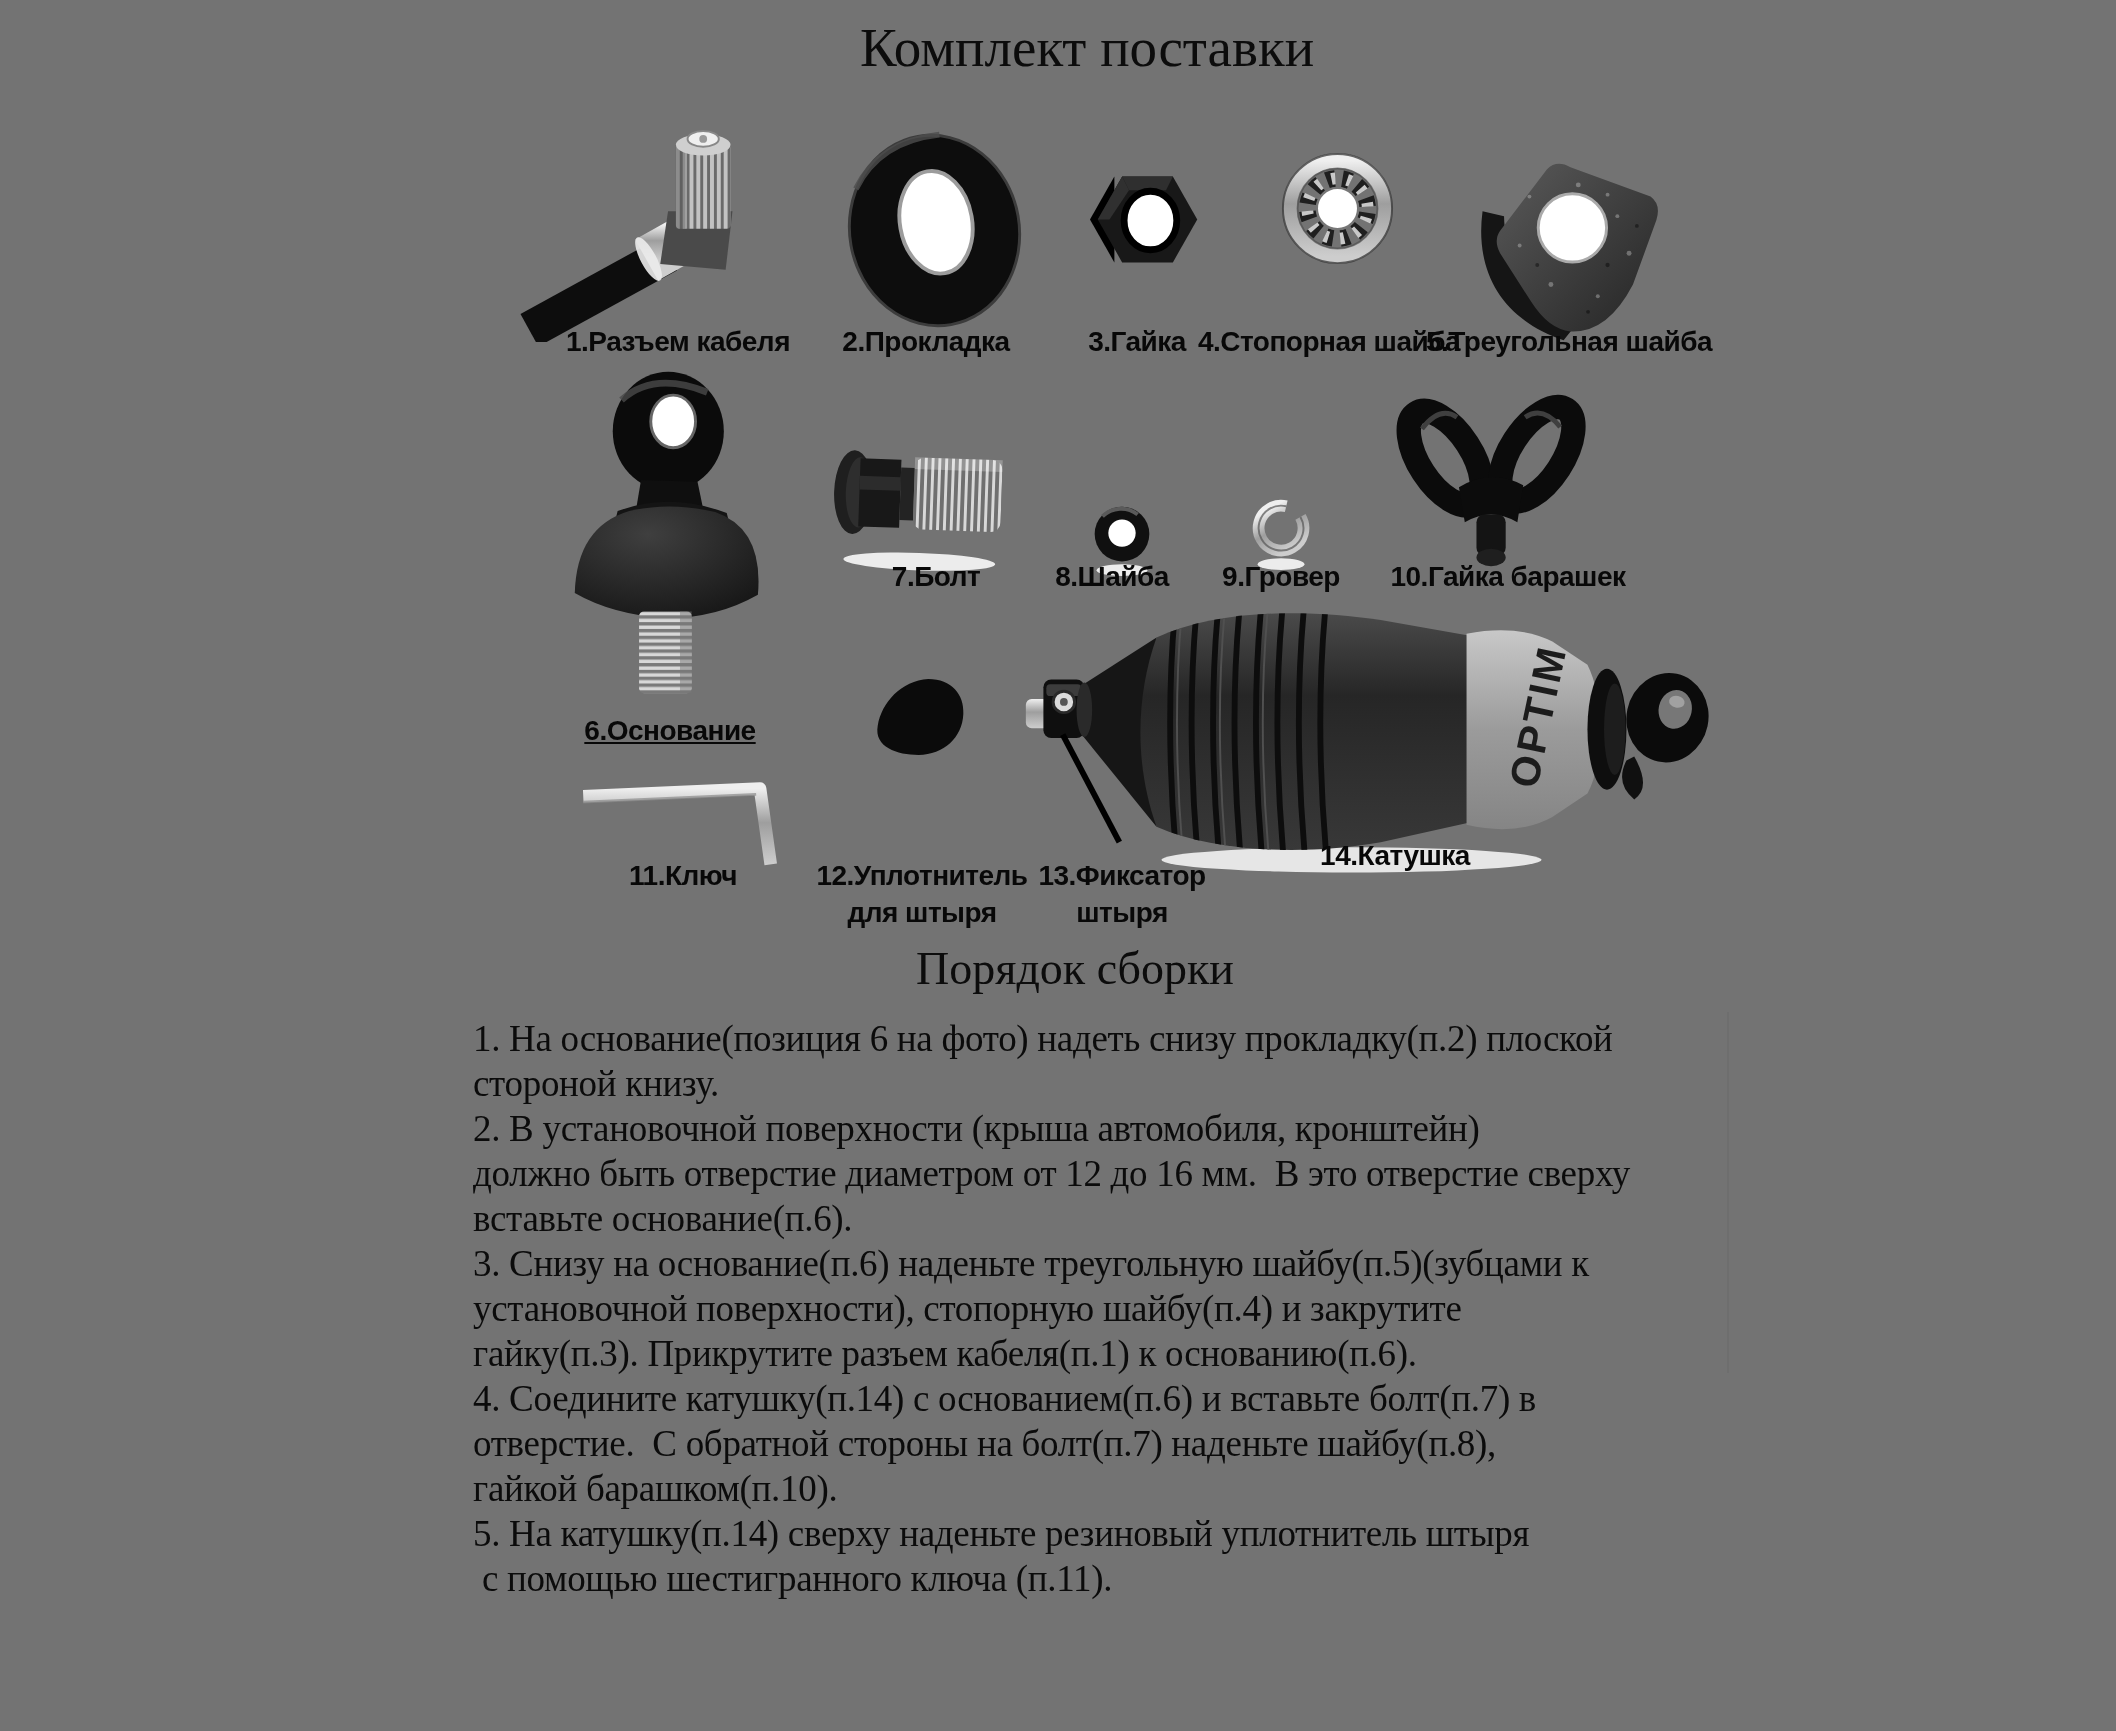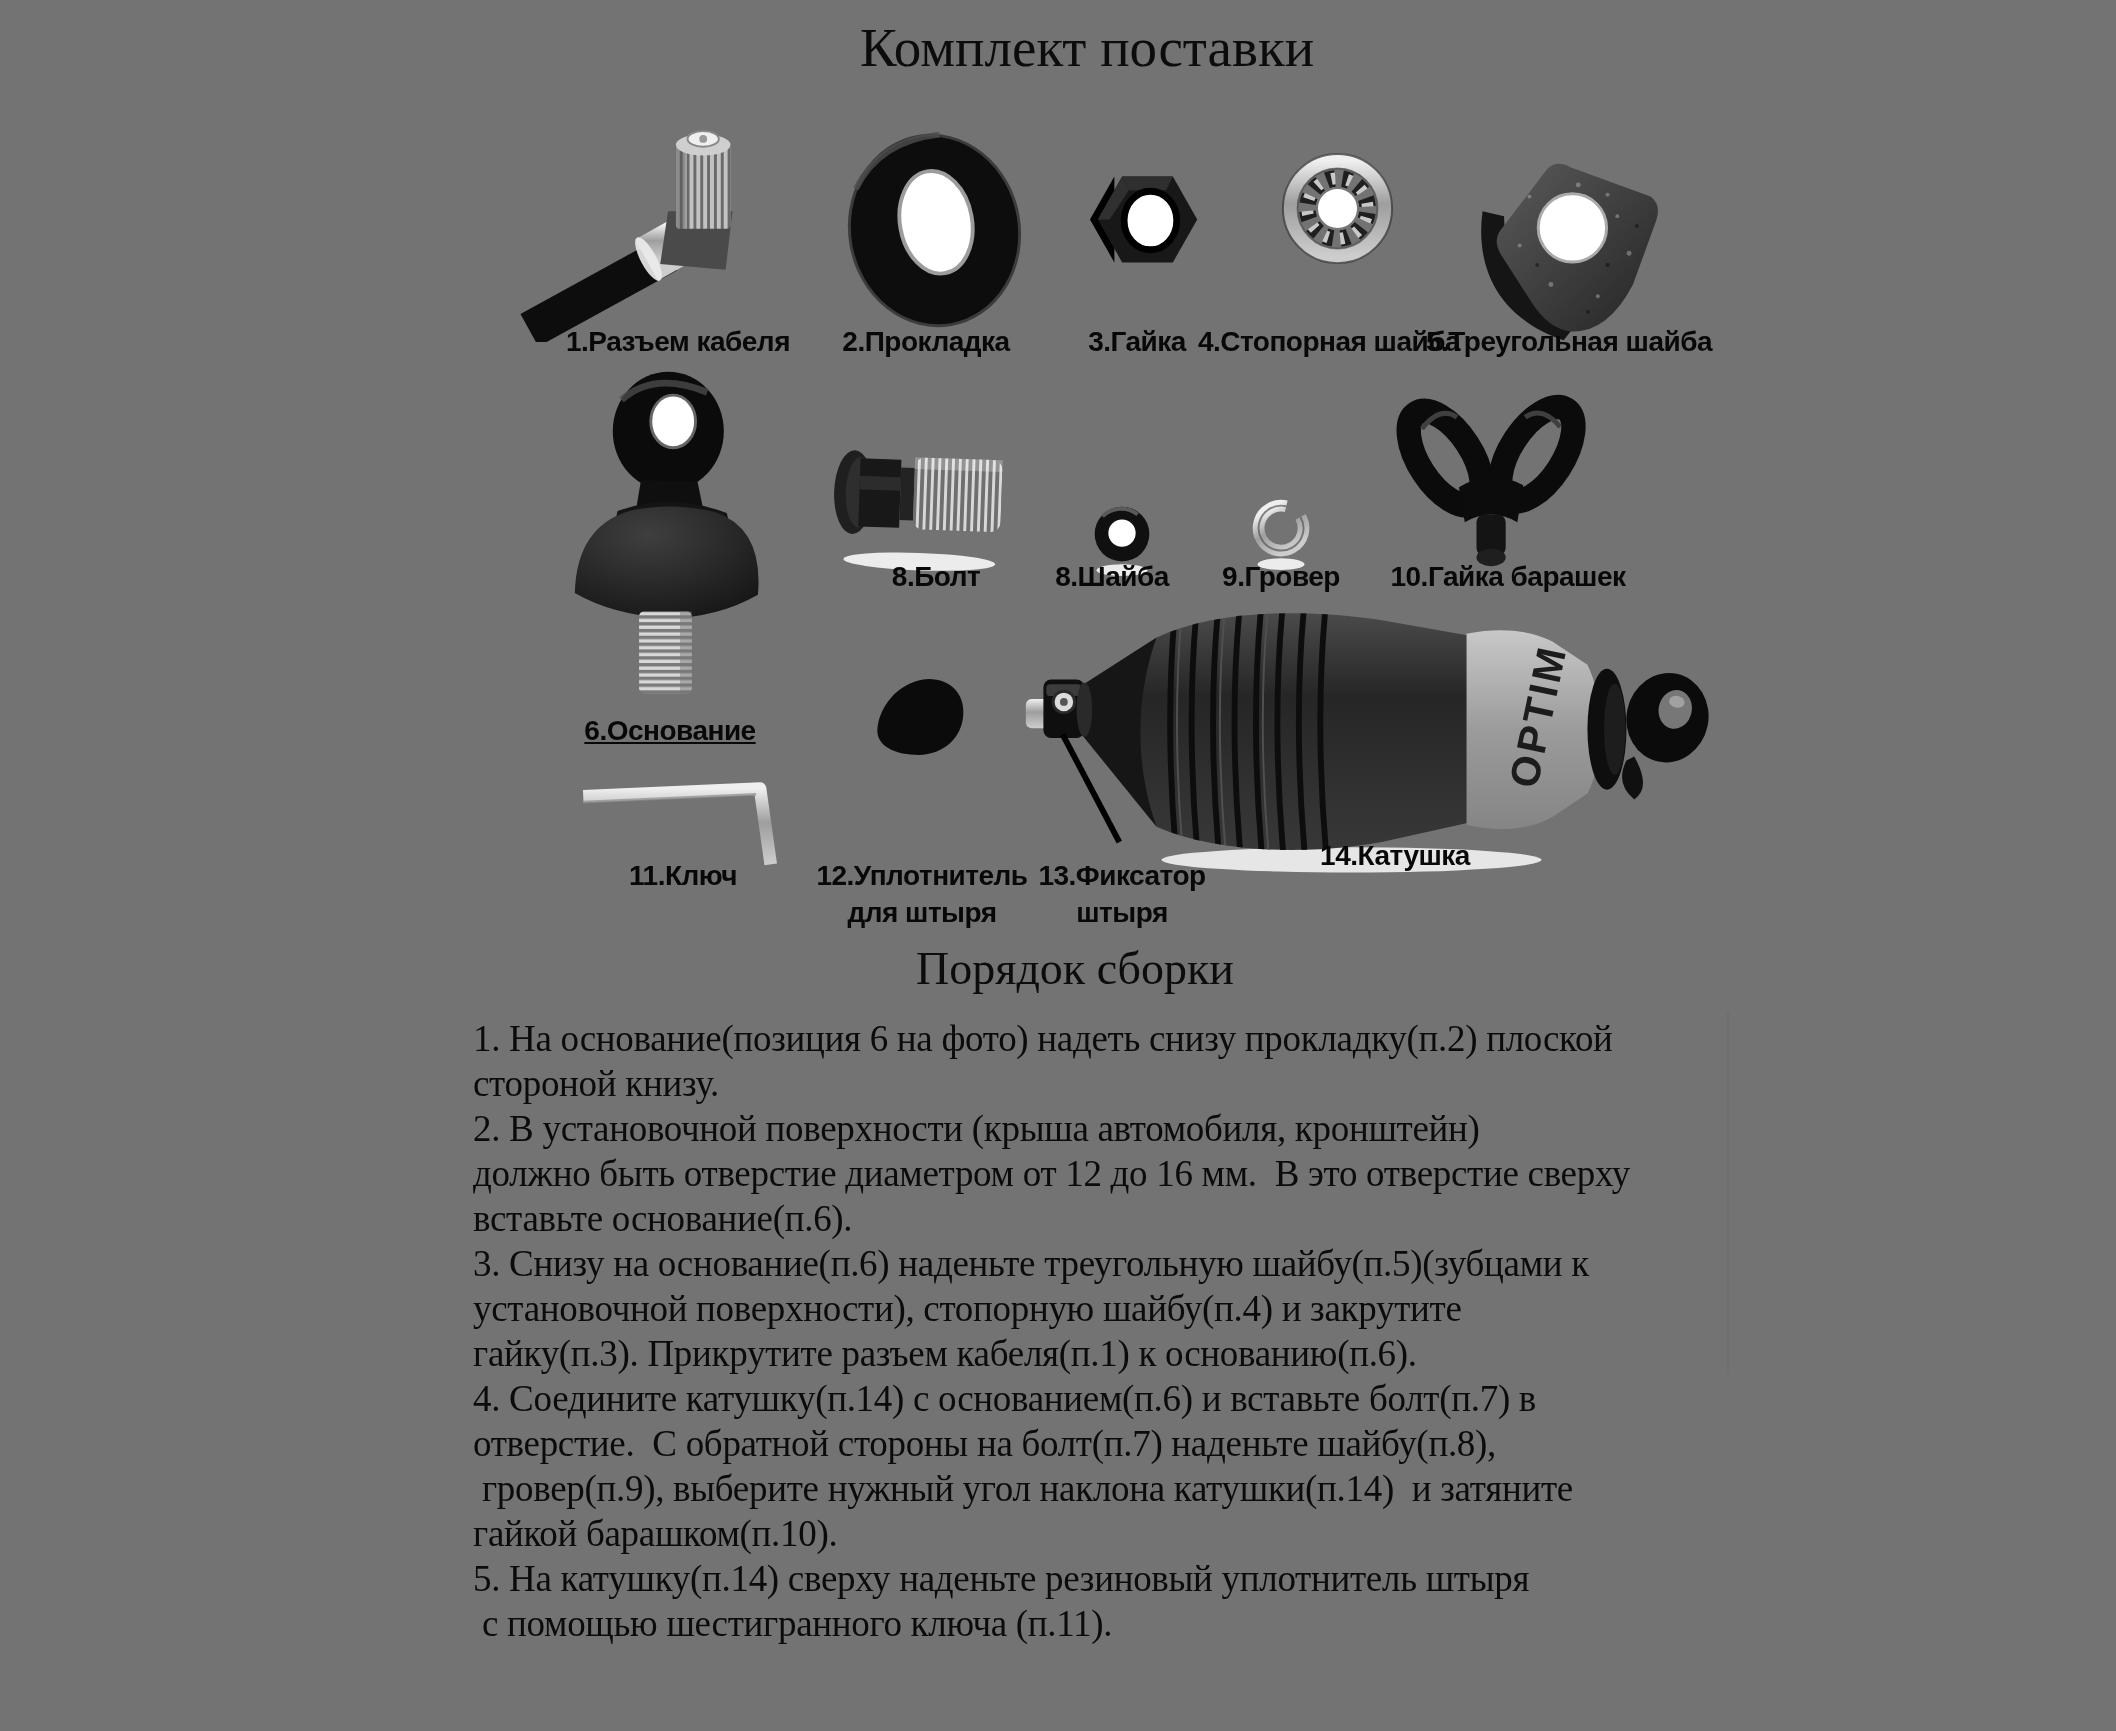--- a/index.html
+++ b/index.html
@@ -267,21 +267,21 @@
       <line x1="12" y1="20" x2="70" y2="130" stroke="#000000" stroke-width="6"></line>
     </svg>
   </div>
 
   <div class="plabel" style="left:678px;top:326px;">1.Разъем кабеля</div>
   <div class="plabel" style="left:926px;top:326px;">2.Прокладка</div>
   <div class="plabel" style="left:1137px;top:326px;">3.Гайка</div>
   <div class="plabel" style="left:1329px;top:326px;">4.Стопорная шайба</div>
   <div class="plabel" style="left:1569px;top:326px;">5.Треугольная шайба</div>
   <div class="plabel" style="left:670px;top:715px;text-decoration:underline;">6.Основание</div>
-  <div class="plabel" style="left:936px;top:561px;">8.Болт</div>
+  <div class="plabel" style="left:936px;top:561px;">7.Болт</div>
   <div class="plabel" style="left:1112px;top:561px;">8.Шайба</div>
   <div class="plabel" style="left:1281px;top:561px;">9.Гровер</div>
   <div class="plabel" style="left:1508px;top:561px;">10.Гайка барашек</div>
   <div class="plabel" style="left:683px;top:860px;">11.Ключ</div>
   <div class="plabel" style="left:922px;top:860px;">12.Уплотнитель</div>
   <div class="plabel" style="left:922px;top:897px;">для штыря</div>
   <div class="plabel" style="left:1122px;top:860px;">13.Фиксатор</div>
   <div class="plabel" style="left:1122px;top:897px;">штыря</div>
   <div class="plabel" style="left:1395px;top:840px;">14.Катушка</div>
 
@@ -291,21 +291,20 @@
     <div class="iline">1. На основание(позиция 6 на фото) надеть снизу прокладку(п.2) плоской</div>
     <div class="iline">стороной книзу.</div>
     <div class="iline">2. В установочной поверхности (крыша автомобиля, кронштейн)</div>
     <div class="iline">должно быть отверстие диаметром от 12 до 16 мм.  В это отверстие сверху</div>
     <div class="iline">вставьте основание(п.6).</div>
     <div class="iline">3. Снизу на основание(п.6) наденьте треугольную шайбу(п.5)(зубцами к</div>
     <div class="iline">установочной поверхности), стопорную шайбу(п.4) и закрутите</div>
     <div class="iline">гайку(п.3). Прикрутите разъем кабеля(п.1) к основанию(п.6).</div>
     <div class="iline">4. Соедините катушку(п.14) с основанием(п.6) и вставьте болт(п.7) в</div>
     <div class="iline">отверстие.  С обратной стороны на болт(п.7) наденьте шайбу(п.8),</div>
-    <div class="iline"> гровер(п.9), выберите нужный угол наклона катушки(п.14)  и затяните</div>
     <div class="iline">гайкой барашком(п.10).</div>
     <div class="iline">5. На катушку(п.14) сверху наденьте резиновый уплотнитель штыря</div>
     <div class="iline"> с помощью шестигранного ключа (п.11).</div>
   </div>
 
   <div class="edge-line"></div>
 
 </div>
 
 

